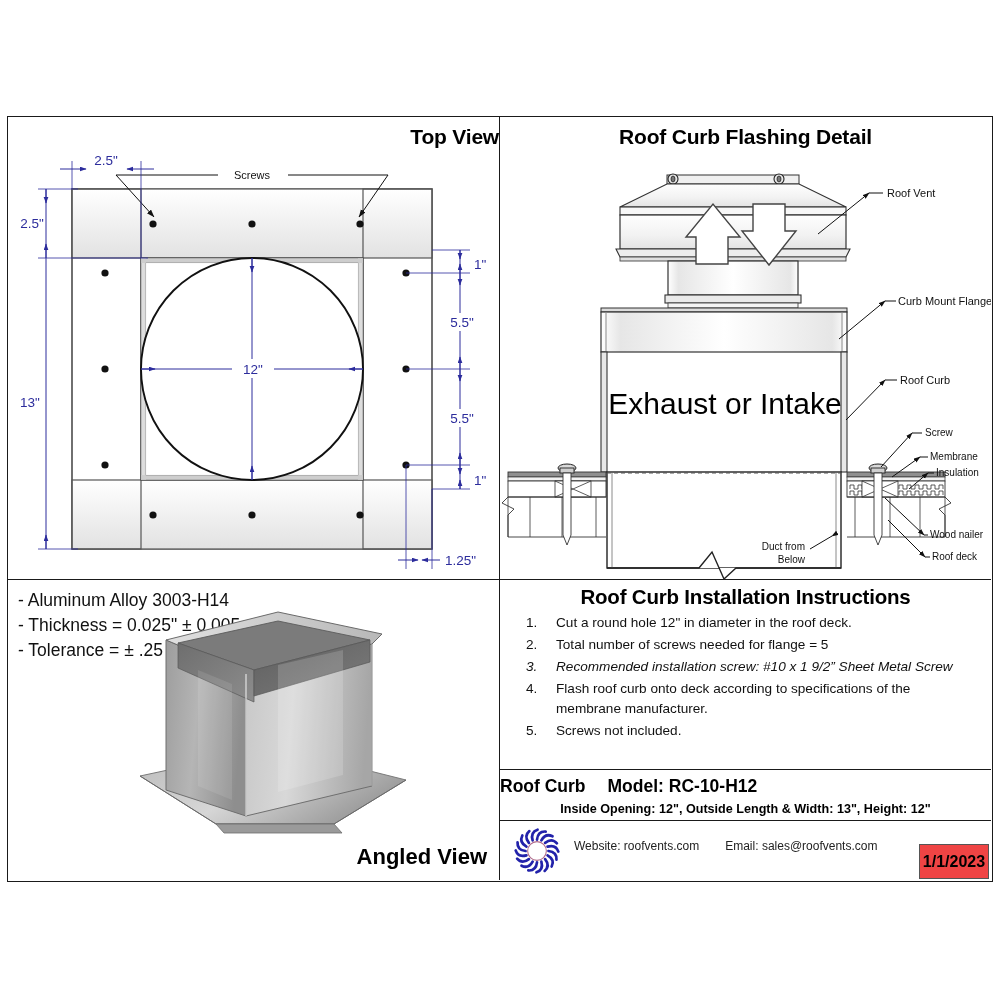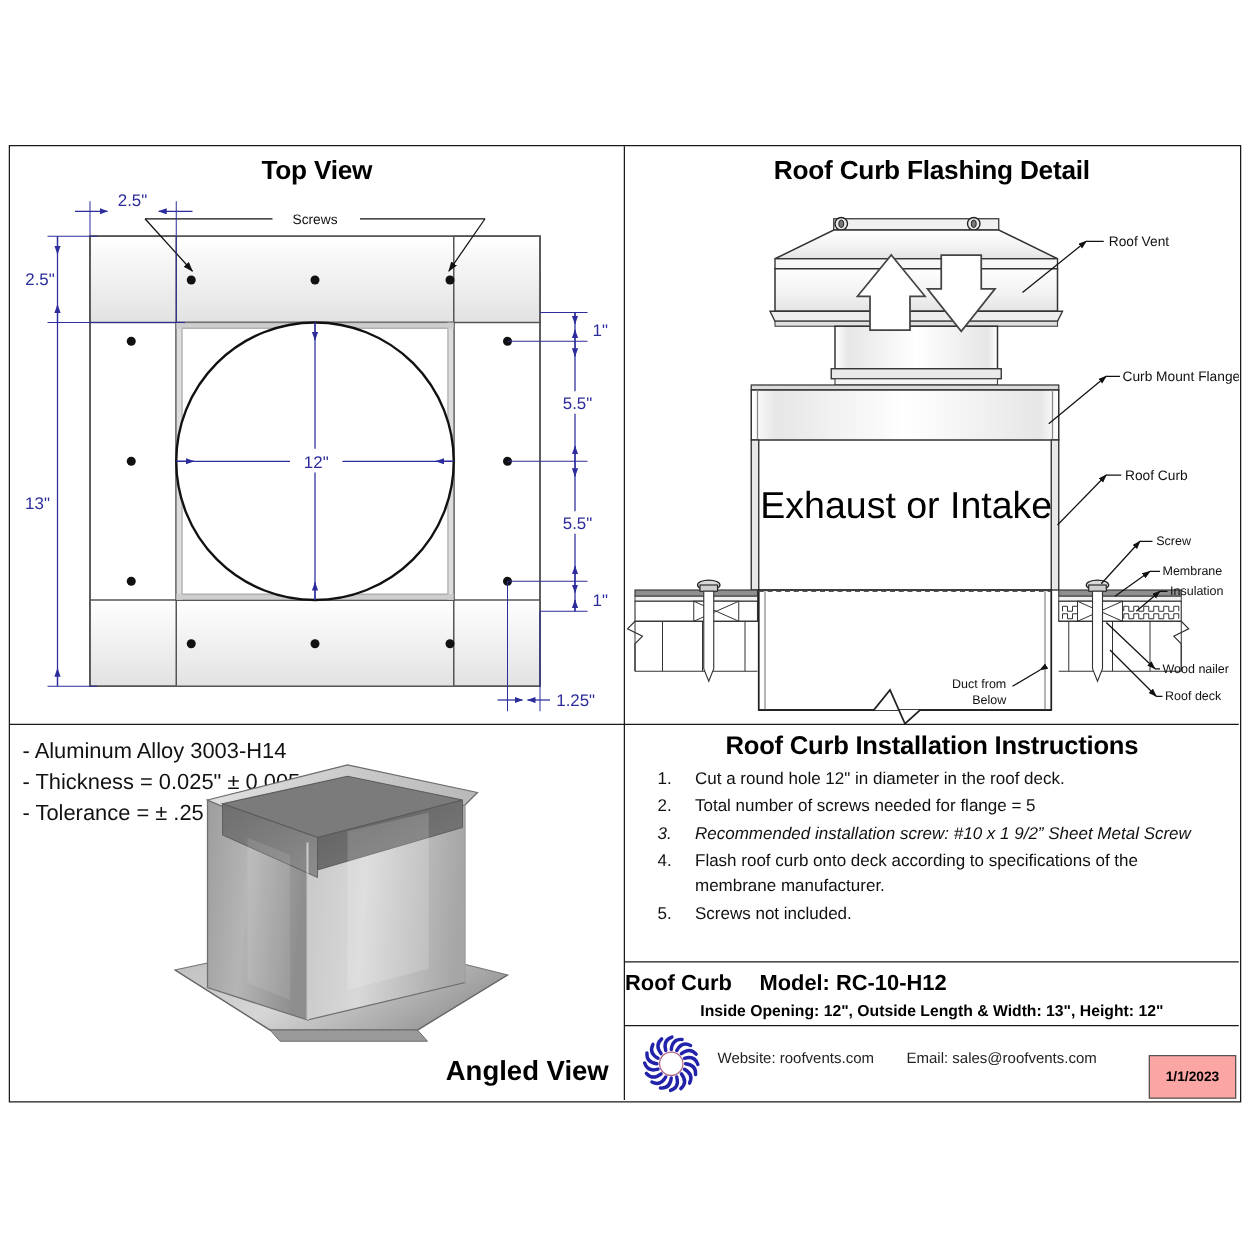--- a/index.html
+++ b/index.html
@@ -24,21 +24,21 @@
   #p-flashing  { left:492px; top:0; width:491px; height:463px; border-bottom:1.5px solid #1a1a1a;}
   #p-material  { left:0;   top:463px; width:492px; height:300px; border-right:1.5px solid #1a1a1a;}
   #p-instr     { left:492px; top:463px; width:491px; height:190px; border-bottom:1.5px solid #1a1a1a;}
   #p-titlea    { left:492px; top:653px; width:491px; height:51px; border-bottom:1.5px solid #1a1a1a;}
   #p-titleb    { left:492px; top:704px; width:491px; height:59px;}
 
   .panel-title {
     text-align:center; font-weight:bold; font-size:21px; color:#000;
     letter-spacing:-0.2px;
   }
-  #t-topview { margin-top:8px; }
+  #t-topview { margin-top:8px;text-align:right; }
   #t-flashing { margin-top:8px; }
   #t-instr { margin-top:5px; font-size:20.5px;}
 
   
   #topview-svg { position:absolute; left:0; top:0; }
 
   
   #flash-svg { position:absolute; left:0; top:0; }
 
   
@@ -82,22 +82,22 @@
   #contact {
     position:absolute; left:74px; top:18px;
     font-size:12px; color:#222;text-align:center;
   }
   #contact .gap { display:inline-block; width:26px; }
   #datebox {
     position:absolute; right:2px; bottom:1px;
     width:68px; height:33px;
     border:1px solid #555;
     display:flex; align-items:center; justify-content:center;
-    font-weight:bold; font-size:11px; color:#000;
-    background:#fca5a5;
+    font-weight:bold; font-size:16px; color:#000;
+    background:#ef4444;
   }
   .dim-txt { font-family:"Liberation Sans", sans-serif; fill:#2c2c9c; font-size:13.5px;}
   .lbl-txt { font-family:"Liberation Sans", sans-serif; fill:#111; font-size:11px;}
   .lbl-txt-sm { font-family:"Liberation Sans", sans-serif; fill:#111; font-size:10px;}
   .big-txt { font-family:"Liberation Sans", sans-serif; fill:#000; font-size:30px;}
 </style>
 </head>
 <body>
 
 <div id="sheet">

